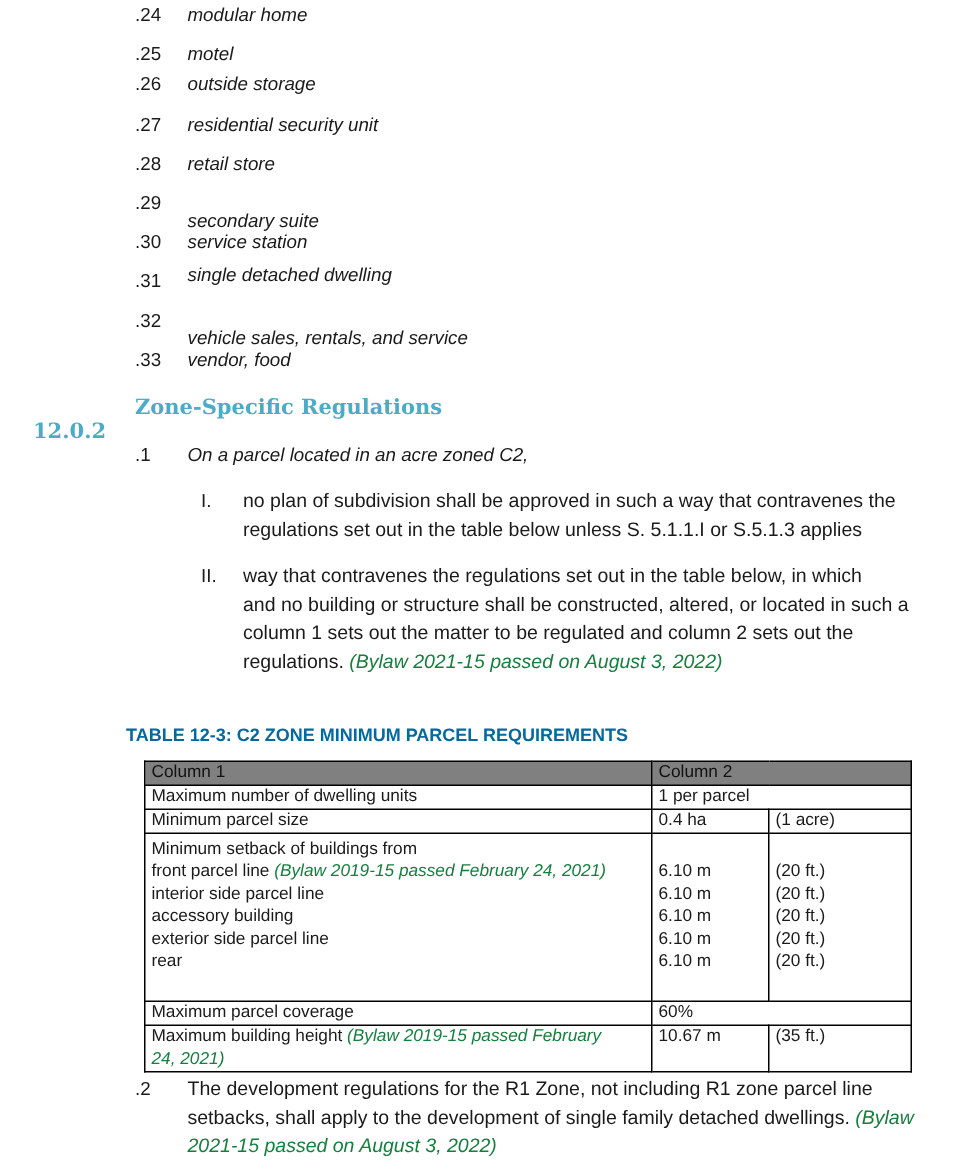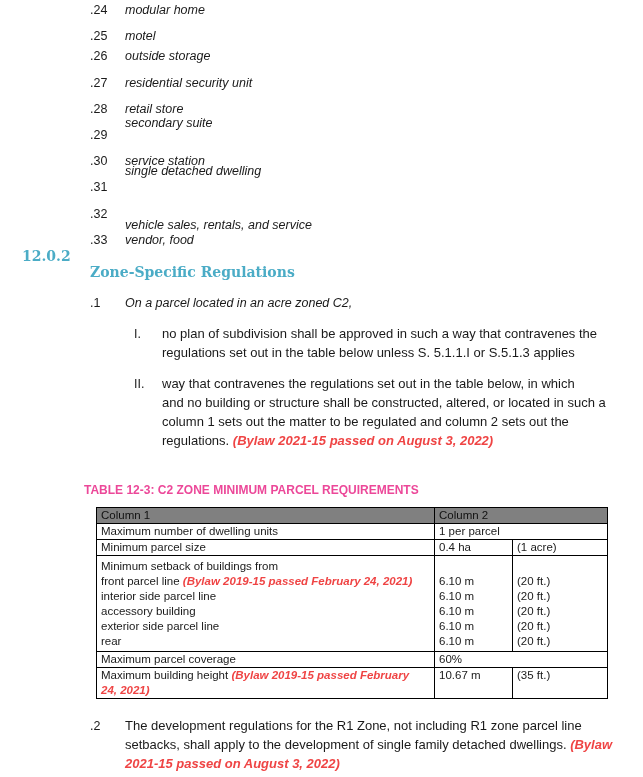--- a/index.html
+++ b/index.html
@@ -1,23 +1,23 @@
 <!DOCTYPE html>
 <html><head>
 <meta charset="utf-8">
 <style>
   html, body { margin:0; padding:0; background:#ffffff; }
   body { width:643px; height:777px; position:relative; overflow:hidden;
          font-family:"Liberation Sans", sans-serif; color:#1a1a1a; font-size:12.5px; }
   .abs { position:absolute; white-space:nowrap; }
   .num { left:90px; }
   .txt { left:125px;font-style:italic; }
-  .orange { color:#ef4444; font-style:italic; font-weight:bold; }
+  .orange { color:#15803d; font-style:italic; font-weight:normal; }
   .heading { font-family:"DejaVu Serif", serif; font-weight:bold; color:#4bacc6; font-size:14px; }
-  .tbltitle { color:#ec4899; font-weight:bold; font-size:12px; }
+  .tbltitle { color:#0369a1; font-weight:bold; font-size:12px; }
   .para { position:absolute; line-height:19px; font-size:13px; white-space:normal; }
   table.req { position:absolute; left:96px; top:507px; width:512px; border-collapse:collapse; font-size:11.5px; }
   table.req td { border:1px solid #000; padding:0 4px; vertical-align:top; line-height:15px; }
   table.req tr.hdr td { background:#808080; color:#111; }
   .c1 { width:329px; }
   .c2 { width:69px; }
   .setback-line { display:block; }
 </style>
 </head>
 <body>
@@ -27,32 +27,32 @@
   <span class="abs txt" style="top:3px">modular home</span>
   <span class="abs num" style="top:29px">.25</span>
   <span class="abs txt" style="top:29px">motel</span>
   <span class="abs num" style="top:49px">.26</span>
   <span class="abs txt" style="top:49px">outside storage</span>
   <span class="abs num" style="top:76px">.27</span>
   <span class="abs txt" style="top:76px">residential security unit</span>
   <span class="abs num" style="top:102px">.28</span>
   <span class="abs txt" style="top:102px">retail store</span>
   <span class="abs num" style="top:128px">.29</span>
-  <span class="abs txt" style="top:116px">secondary suite</span>
+  <span class="abs txt" style="top:140px">secondary suite</span>
   <span class="abs num" style="top:154px">.30</span>
   <span class="abs txt" style="top:154px">service station</span>
   <span class="abs num" style="top:180px">.31</span>
-  <span class="abs txt" style="top:164px">single detached dwelling</span>
+  <span class="abs txt" style="top:176px">single detached dwelling</span>
   <span class="abs num" style="top:207px">.32</span>
   <span class="abs txt" style="top:218px">vehicle sales, rentals, and service</span>
   <span class="abs num" style="top:233px">.33</span>
   <span class="abs txt" style="top:233px">vendor, food</span>
 </div>
 
-<span class="abs heading" style="left:22px; top:248px">12.0.2</span>
+<span class="abs heading" style="left:22px; top:280px">12.0.2</span>
 <span class="abs heading" style="left:90px; top:264px">Zone-Specific Regulations</span>
 
 <span class="abs num" style="top:296px">.1</span>
 <span class="abs txt" style="top:296px">On a parcel located in an acre zoned C2,</span>
 
 <span class="abs" style="left:134px; top:327px">I.</span>
 <div class="para" style="left:162px; top:324px">
   <div>no plan of subdivision shall be approved in such a way that contravenes the</div>
   <div>regulations set out in the table below unless S. 5.1.1.I or S.5.1.3 applies</div>
 </div>
@@ -84,21 +84,21 @@
   </tr>
   <tr>
     <td style="padding-top:3px; padding-bottom:2px">
       <span class="setback-line">Minimum setback of buildings from</span>
       <span class="setback-line"><span>front parcel line </span><span class="orange">(Bylaw 2019-15 passed February 24, 2021)</span></span>
       <span class="setback-line">interior side parcel line</span>
       <span class="setback-line">accessory building</span>
       <span class="setback-line">exterior side parcel line</span>
       <span class="setback-line">rear</span>
     </td>
-    <td style="padding-top:3px; padding-bottom:2px">
+    <td style="padding-top:3px; padding-bottom:18px">
       <span class="setback-line">&nbsp;</span>
       <span class="setback-line">6.10 m</span>
       <span class="setback-line">6.10 m</span>
       <span class="setback-line">6.10 m</span>
       <span class="setback-line">6.10 m</span>
       <span class="setback-line">6.10 m</span>
     </td>
     <td style="padding-top:3px; padding-bottom:2px">
       <span class="setback-line">&nbsp;</span>
       <span class="setback-line">(20 ft.)</span>

